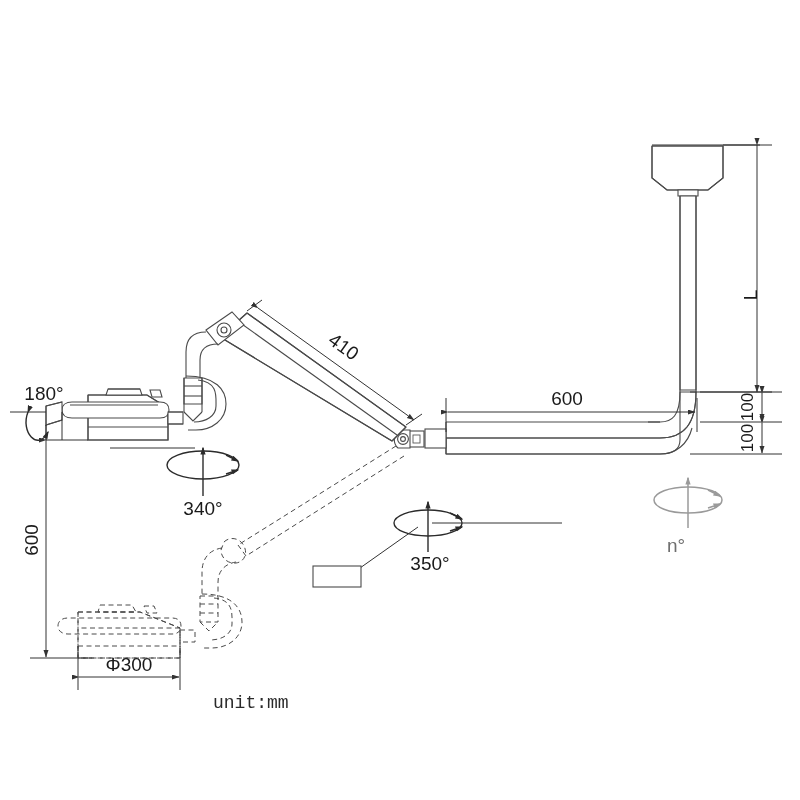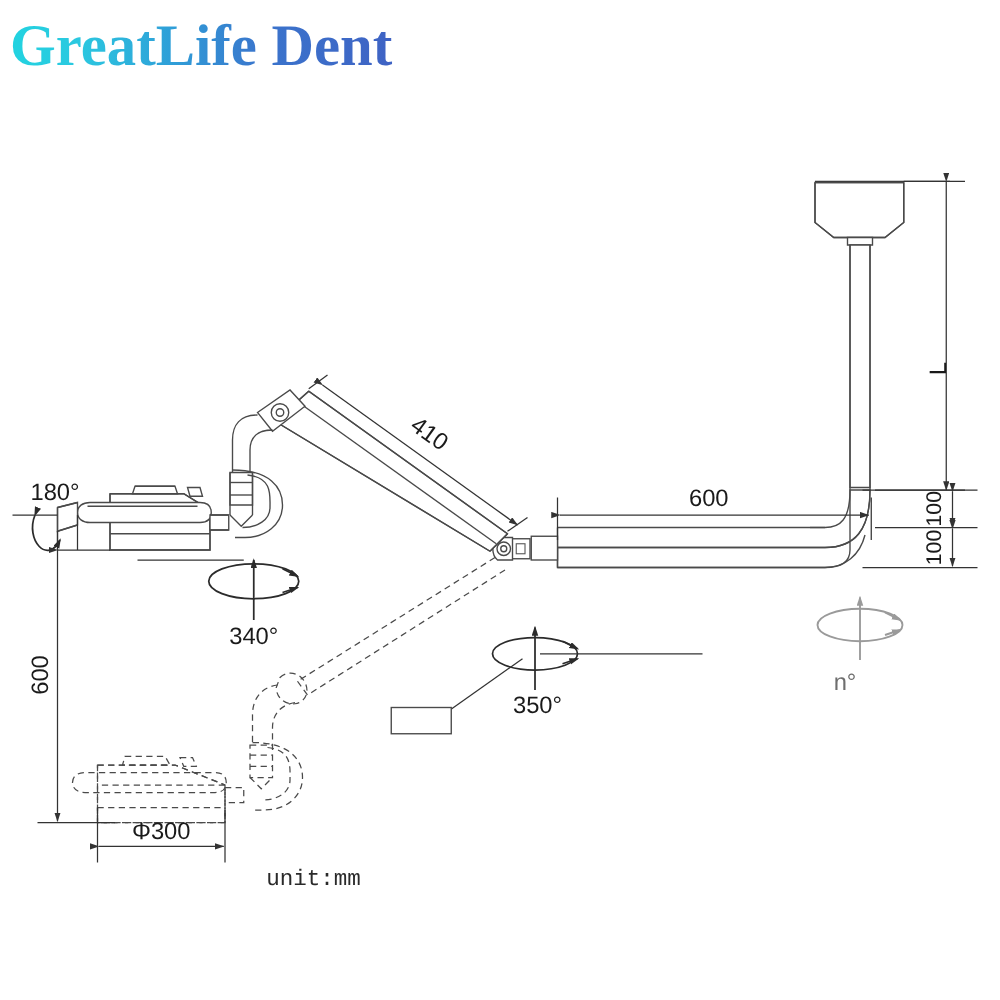--- a/index.html
+++ b/index.html
@@ -39,21 +39,20 @@
   .t-ang{font-size:19px;font-weight:400;}
   .t-n{font-size:19px;fill:#6e6e6e;}
   .t-unit{font-family:"Liberation Mono", monospace;font-size:18px;fill:#2a2a2a;}
   .t-small{font-size:17px;}
 </style>
 </head>
 <body>
 
 <div id="page">
 
-  <div id="logo">GreatLife Dent</div>
 
   <svg id="drawing" viewBox="0 0 800 800">
 
     <defs>
       <marker id="ah" markerWidth="9" markerHeight="9" refX="8.2" refY="3" orient="auto" markerUnits="userSpaceOnUse">
         <path d="M0,0 L9,3 L0,6 z" fill="#333"></path>
       </marker>
       <marker id="ah-s" markerWidth="7.5" markerHeight="7.5" refX="7" refY="2.5" orient="auto" markerUnits="userSpaceOnUse">
         <path d="M0,0 L7.5,2.5 L0,5 z" fill="#333"></path>
       </marker>

